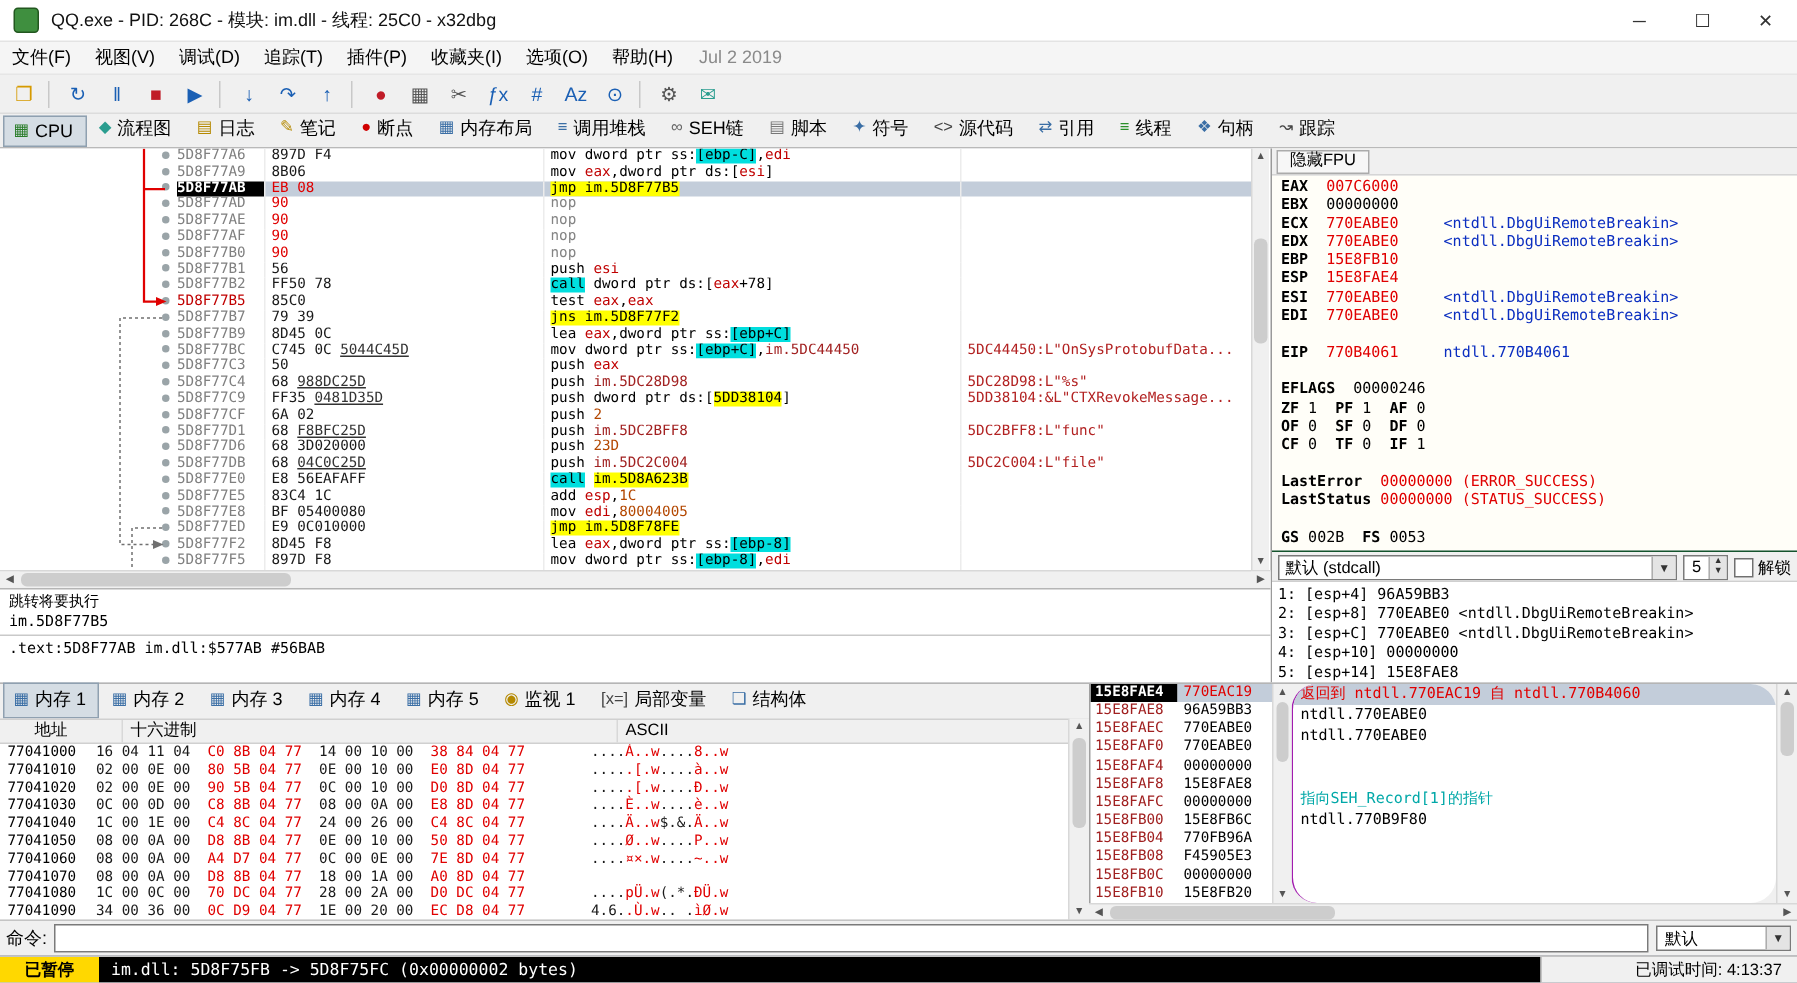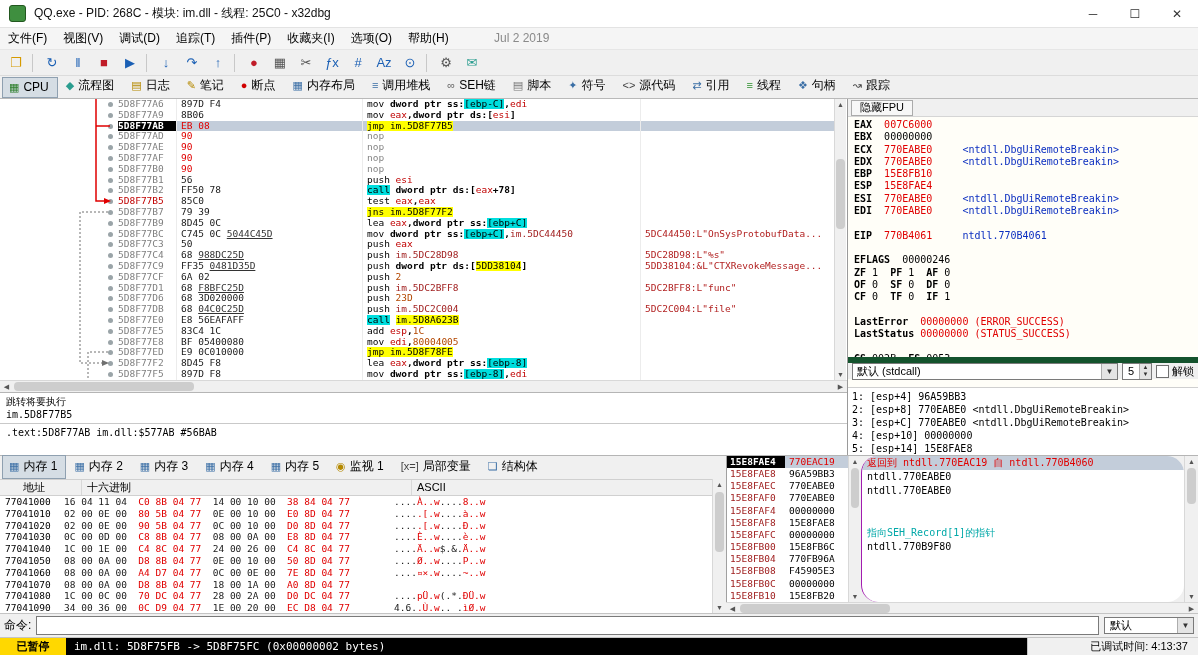--- a/index.html
+++ b/index.html
@@ -42,21 +42,21 @@
   .dot{display:inline-block;width:5px;height:5px;border-radius:50%;background:#9aa4a8;vertical-align:middle;}
   .daddr{width:58px;flex:none;color:#808080;}
   .dbytes{width:186px;flex:none;border-left:1px solid #ececec;padding-left:4px;box-sizing:border-box;overflow:hidden;}
   .dasm{width:278px;flex:none;border-left:1px solid #ececec;padding-left:4px;box-sizing:border-box;overflow:hidden;}
   .dcmt{flex:1;border-left:1px solid #ececec;padding-left:4px;box-sizing:border-box;overflow:hidden;}
   .drow.sel .daddr,.drow.sel .dbytes,.drow.sel .dasm,.drow.sel .dcmt{background:#c3cdda;}
   .daddr.addr-sel{background:#000 !important;color:#fff;font-weight:bold;}
   .daddr.addr-red{color:#c00000;}
   
   .tk-b{color:#1a1a1a;} .tk-br{color:#e00000;} .tk-bu{color:#333;text-decoration:underline;}
-  .tk-mn{color:#000;} .tk-gr{color:#848484;} .tk-reg{color:#c00000;} .tk-pl{color:#000;font-weight:bold;}
+  .tk-mn{color:#000;} .tk-gr{color:#848484;} .tk-reg{color:#c00000;} .tk-pl{color:#000;}
   .tk-im{color:#b34700;} .tk-ia{color:#a22222;}
   .tk-ye{background:#ffff00;color:#000;} .tk-cy{background:#00dede;color:#000;} .tk-cyc{background:#00dede;color:#000;}
   .tk-cm{color:#b22222;}
   .tk-rn{color:#000;font-weight:bold;} .tk-red{color:#e00000;} .tk-blk{color:#000;} .tk-sym{color:#0b2ec0;}
   .tk-seh{color:#00a8a8;}
   
   .dhscroll{position:absolute;left:0;top:281px;width:847px;height:12px;background:#f0f0f0;border-top:1px solid #d8d8d8;box-sizing:border-box;}
   .dhscroll .arr{position:absolute;top:0;width:13px;height:11px;font-size:7px;text-align:center;line-height:11px;color:#555;background:#f0f0f0;}
   .dhscroll .thumb{position:absolute;left:14px;top:1px;width:180px;height:9px;background:#cdcdcd;border-radius:4px;}
   
@@ -64,21 +64,21 @@
            font-family:"DejaVu Sans Mono",monospace;font-size:10px;box-sizing:border-box;padding:2px 0 0 6px;}
   .infobox .il{height:13px;line-height:13px;white-space:pre;}
   .infobox .divider{height:1px;background:#c9c9c9;margin:2px 0 2px -6px;}
   
   .regs{position:absolute;left:848px;top:0;width:350px;height:356px;background:#fffef8;box-sizing:border-box;}
   .reghead{position:absolute;left:0;top:0;width:350px;height:18px;background:#f0f0f0;border-bottom:1px solid #d5d5d5;box-sizing:border-box;display:flex;align-items:center;padding-left:3px;}
   .fpu-btn{font-size:11px;background:#f7f7f7;border:1px solid #ababab;padding:0 8px;height:14px;line-height:13px;}
   .reglines{position:absolute;left:0;top:18px;width:350px;height:248px;overflow:hidden;padding:2px 0 0 6px;box-sizing:border-box;}
   .rline{height:12.3px;line-height:12.3px;font-family:"DejaVu Sans Mono",monospace;font-size:10px;white-space:pre;overflow:hidden;}
   
-  .callconv{position:absolute;left:0;top:258px;width:350px;height:22px;background:#f0f0f0;border-top:6px solid #14532d;
+  .callconv{position:absolute;left:0;top:268px;width:350px;height:22px;background:#f0f0f0;border-top:1px solid #14532d;
             display:flex;align-items:center;gap:4px;padding:0 4px;box-sizing:border-box;}
   .combo{flex:1;height:17px;background:#fff;border:1px solid #7a7a7a;display:flex;align-items:center;font-size:11px;padding-left:4px;box-sizing:border-box;}
   .combo .drop{margin-left:auto;width:15px;height:100%;background:#e4e4e4;border-left:1px solid #adadad;text-align:center;font-size:8px;line-height:16px;color:#333;}
   .spinner{width:30px;height:17px;background:#fff;border:1px solid #7a7a7a;display:flex;box-sizing:border-box;font-size:11px;}
   .spinner .num{flex:1;text-align:center;line-height:15px;}
   .spinner .ud{width:11px;border-left:1px solid #adadad;font-size:6px;line-height:7px;text-align:center;color:#333;background:#e4e4e4;}
   .chk{display:flex;align-items:center;gap:3px;font-size:11px;}
   .chk .box{width:11px;height:11px;background:#fff;border:1px solid #707070;}
   
   .args{position:absolute;left:0;top:288px;width:350px;height:68px;background:#fff;border-top:1px solid #cfcfcf;padding:2px 0 0 4px;box-sizing:border-box;}
@@ -160,21 +160,21 @@
       <span class="menu-item">追踪(T)</span>
 
       <span class="menu-item">插件(P)</span>
 
       <span class="menu-item">收藏夹(I)</span>
 
       <span class="menu-item">选项(O)</span>
 
       <span class="menu-item">帮助(H)</span>
     </div>
-  <span class="build-date" style="position:absolute;left:488px;top:31px;">Jul 2 2019</span>
+  <span class="build-date" style="position:absolute;left:460px;top:31px;">Jul 2 2019</span>
 
   <div class="toolbar">
 
       <button class="tbtn">
         <span class="tg" style="color: rgb(214, 154, 0);">❐</span>
       </button>
 
       <button class="tbtn sep">
         <span class="tg"></span>
       </button>

